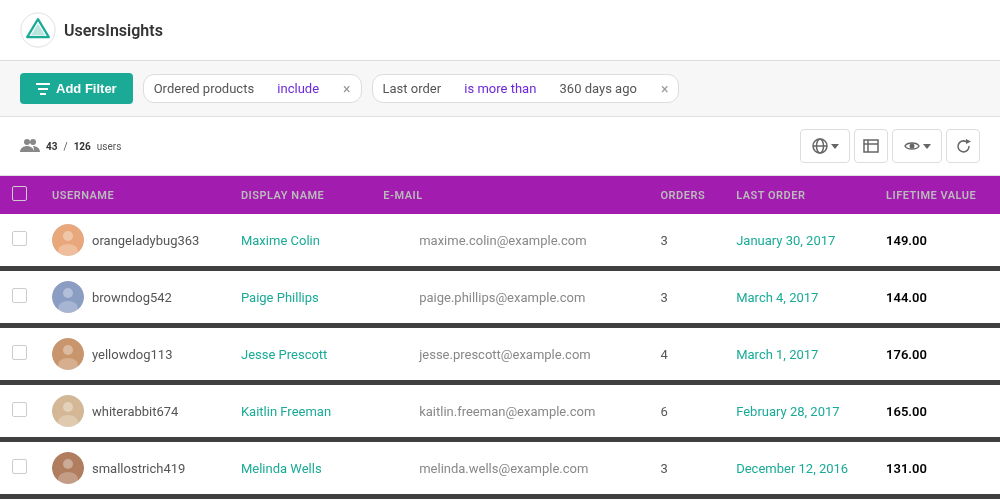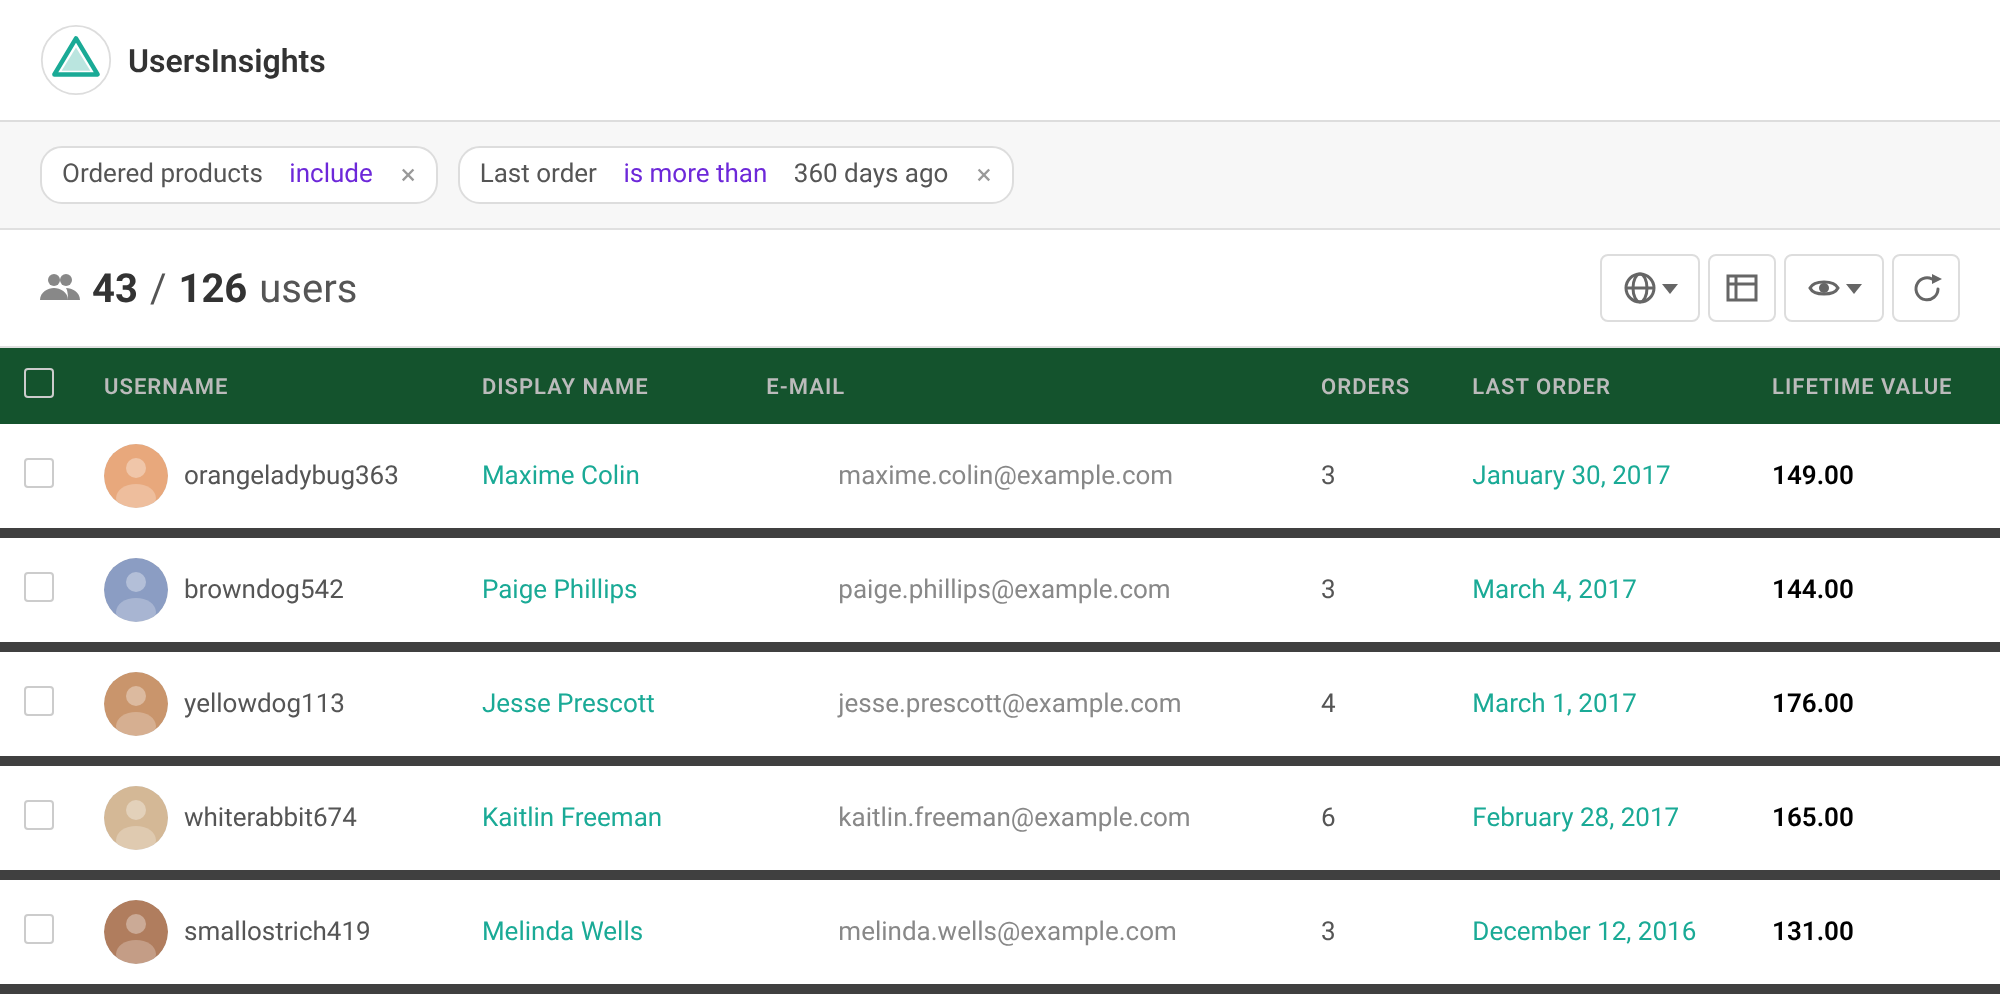--- a/index.html
+++ b/index.html
@@ -7,36 +7,36 @@
 
     
     .header { background: #fff; padding: 12px 20px; display: flex; align-items: center; gap: 10px; border-bottom: 1px solid #ddd; }
     .logo { display: flex; align-items: center; gap: 8px; }
     .logo-icon { width: 36px; height: 36px; }
     .logo-text { font-size: 16px; font-weight: 600; color: #333; }
 
     
     .filter-bar { background: #f7f7f7; padding: 12px 20px; display: flex; align-items: center; gap: 10px; border-bottom: 1px solid #e0e0e0; }
     .add-filter-btn { background: #1aaa96; color: #fff; border: none; padding: 8px 16px; border-radius: 4px; cursor: pointer; font-size: 13px; font-weight: 600; display: flex; align-items: center; gap: 6px; white-space: nowrap; }
-    .filter-tag { background: #fff; border: 1px solid #ddd; border-radius: 11px; padding: 6px 10px; display: flex; align-items: center; gap: 10px; font-size: 13px; color: #555; }
+    .filter-tag { background: #fff; border: 1px solid #ddd; border-radius: 11px; padding: 6px 10px; display: flex; align-items: center; gap: 20px; font-size: 13px; color: #555; }
     .filter-tag .highlight { color: #6d28d9; }
     .filter-tag .close-btn { cursor: pointer; color: #999; font-size: 14px; line-height: 1; margin-left: 4px; }
 
     
     .stats-bar { background: #fff; padding: 12px 20px; display: flex; align-items: center; justify-content: space-between; border-bottom: 1px solid #e0e0e0; }
-    .stats-text { font-size: 20px; color: #555; display: flex; align-items: center; gap: 6px; text-align: right; }
+    .stats-text { font-size: 10px; color: #555; display: flex; align-items: center; gap: 6px; text-align: right; }
     .stats-count { font-weight: 700; color: #333; }
     .stats-actions { display: flex; gap: 4px; }
     .action-btn { background: #fff; border: 1px solid #ddd; border-radius: 4px; width: 34px; height: 34px; display: flex; align-items: center; justify-content: center; cursor: pointer; color: #555; font-size: 14px; }
     .action-btn.with-dropdown { width: 50px; gap: 3px; }
 
     
     .table-container { background: #fff; }
     table { width: 100%; border-collapse: collapse; }
-    thead tr { background: #14532d; color: #bbb; }
+    thead tr { background: #a21caf; color: #bbb; }
     thead th { padding: 10px 12px; text-align: left; font-size: 11px; font-weight: 600; letter-spacing: 0.5px; text-transform: uppercase; }
     thead th:first-child { width: 40px; }
     tbody tr { border-bottom: 5px solid #404040; background: #fff; }
     tbody td { padding: 10px 12px; vertical-align: middle; }
     .checkbox-cell { width: 40px; }
     .checkbox { width: 15px; height: 15px; border: 1px solid #ccc; border-radius: 2px; display: inline-block; }
     .user-cell { display: flex; align-items: center; gap: 8px; }
     .avatar { width: 32px; height: 32px; border-radius: 50%; overflow: hidden; background: #ddd; flex-shrink: 0; }
     .avatar svg { width: 32px; height: 32px; }
     .username { color: #555; }
@@ -54,20 +54,28 @@
     <svg class="logo-icon" viewBox="0 0 40 40" xmlns="http://www.w3.org/2000/svg">
       <circle cx="20" cy="20" r="19" fill="white" stroke="#ddd" stroke-width="1"></circle>
       <polygon points="20,8 32,28 8,28" fill="none" stroke="#1aaa96" stroke-width="2.5" stroke-linejoin="round"></polygon>
       <polygon points="20,13 28,26 12,26" fill="#1aaa96" opacity="0.3"></polygon>
     </svg>
     <span class="logo-text">UsersInsights</span>
   </div>
 </div>
 
 <div class="filter-bar">
+  <button class="add-filter-btn">
+    <svg width="14" height="12" viewBox="0 0 14 12" fill="currentColor">
+      <rect x="0" y="0" width="14" height="2"></rect>
+      <rect x="2" y="5" width="10" height="2"></rect>
+      <rect x="4" y="10" width="6" height="2"></rect>
+    </svg>
+    <span>Add Filter</span>
+  </button>
 
   <div class="filter-tag">
     <span>Ordered products&nbsp;</span>
     <span class="highlight">include</span>
     <span class="close-btn">×</span>
   </div>
 
   <div class="filter-tag">
     <span>Last order&nbsp;</span>
     <span class="highlight">is more than</span>

